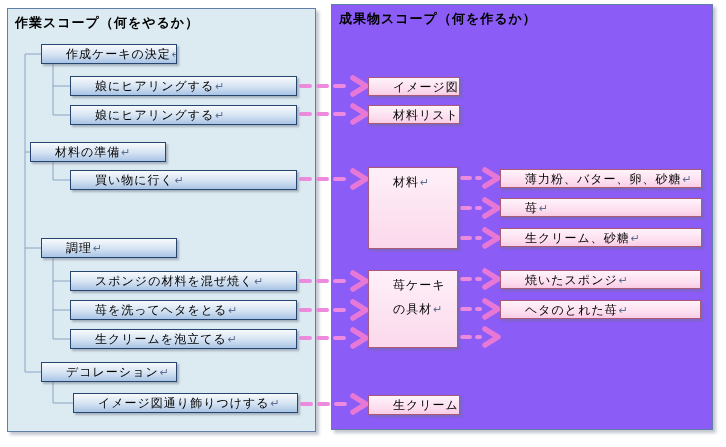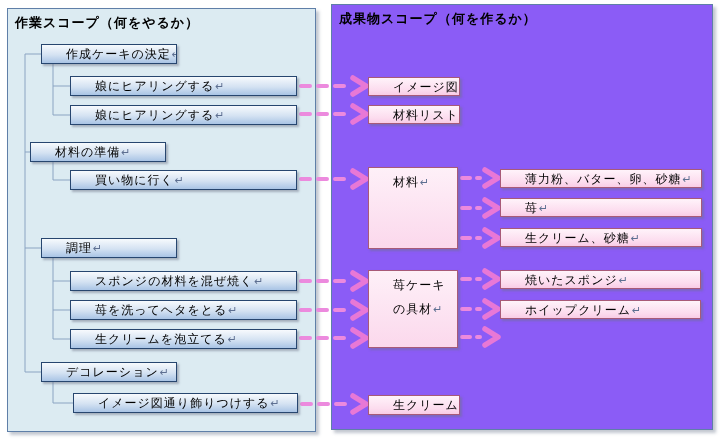--- a/index.html
+++ b/index.html
@@ -171,19 +171,19 @@
   <div class="box pbox" style="left:500px;top:228px;width:202px;height:19px">
     <span>生クリーム、砂糖</span><span class="ret">↵</span>
   </div>
   <div class="box pbox bigbox" style="left:368px;top:270px;width:90px;height:78px">
     <span>苺ケーキの具材</span><span class="ret">↵</span>
   </div>
   <div class="box pbox" style="left:500px;top:270px;width:201px;height:19px">
     <span>焼いたスポンジ</span><span class="ret">↵</span>
   </div>
   <div class="box pbox" style="left:500px;top:300px;width:201px;height:19px">
-    <span>ホイップクリーム</span><span class="ret">↵</span>
+    <span>ヘタのとれた苺</span><span class="ret">↵</span>
   </div>
   <div class="box pbox" style="left:368px;top:395px;width:92px;height:20px">
     <span>生クリーム</span><span class="ret">↵</span>
   </div>
 
 </div>
 
 </body></html>

